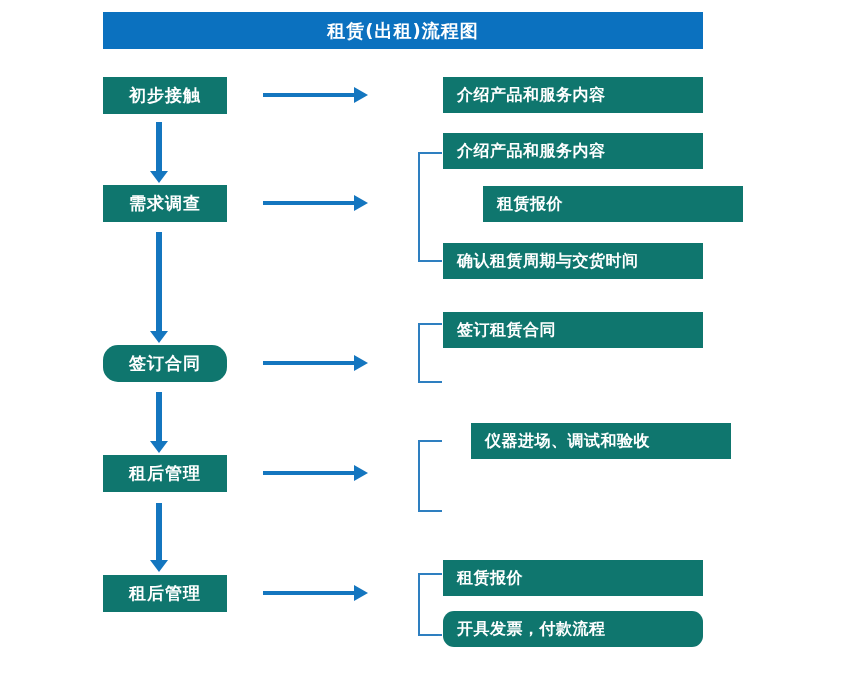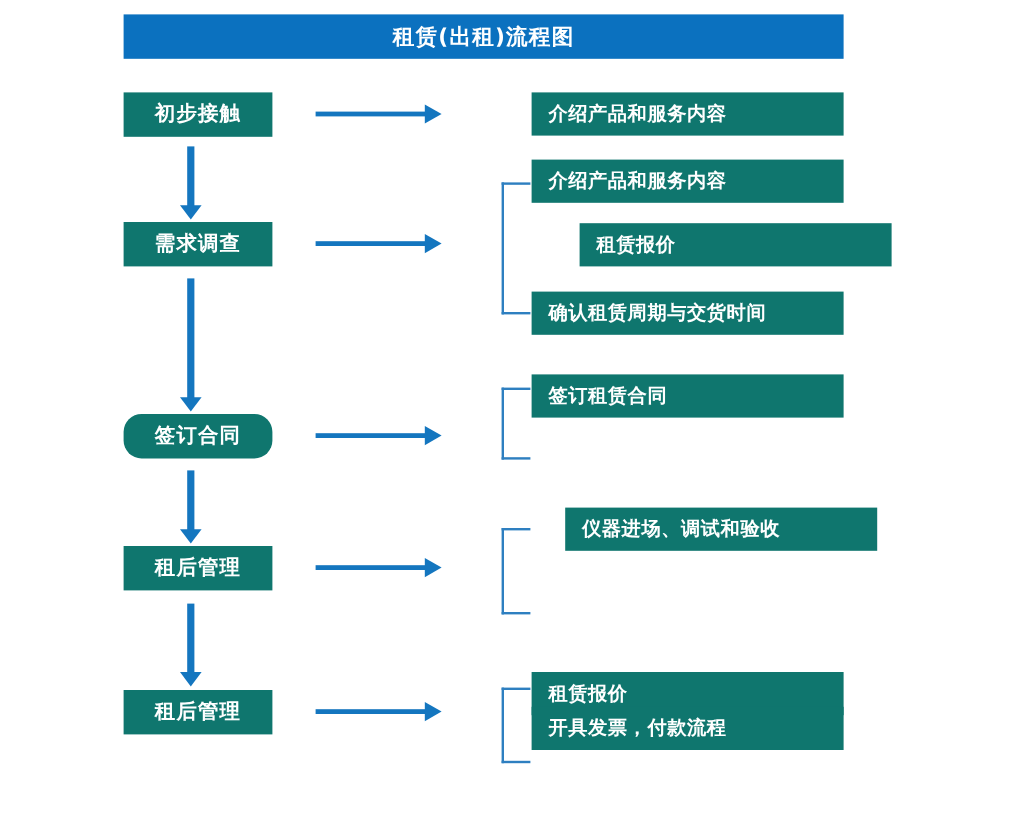--- a/index.html
+++ b/index.html
@@ -163,15 +163,15 @@
   <div class="box box-right" style="top:312px;">签订租赁合同</div>
 
   <div class="box box-right" style="top:243px;">确认租赁周期与交货时间</div>
 
 
   <div class="box box-right" style="top:423px;margin-left:28px;">仪器进场、调试和验收</div>
 
 
   <div class="box box-right" style="top:560px;">租赁报价</div>
 
-  <div class="box box-right" style="top:589px;">开具发票，付款流程</div>
+  <div class="box box-right" style="top:611px;border-radius:11px;">开具发票，付款流程</div>
 
 </div>
 
 </body></html>

